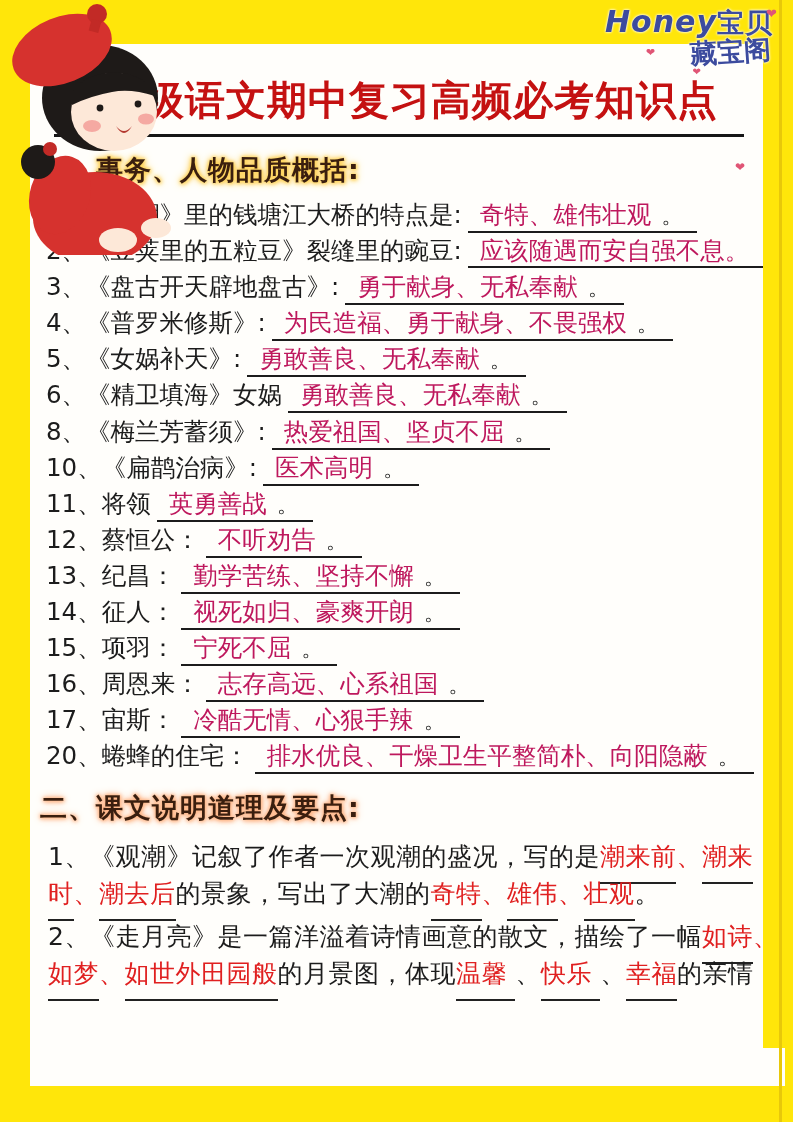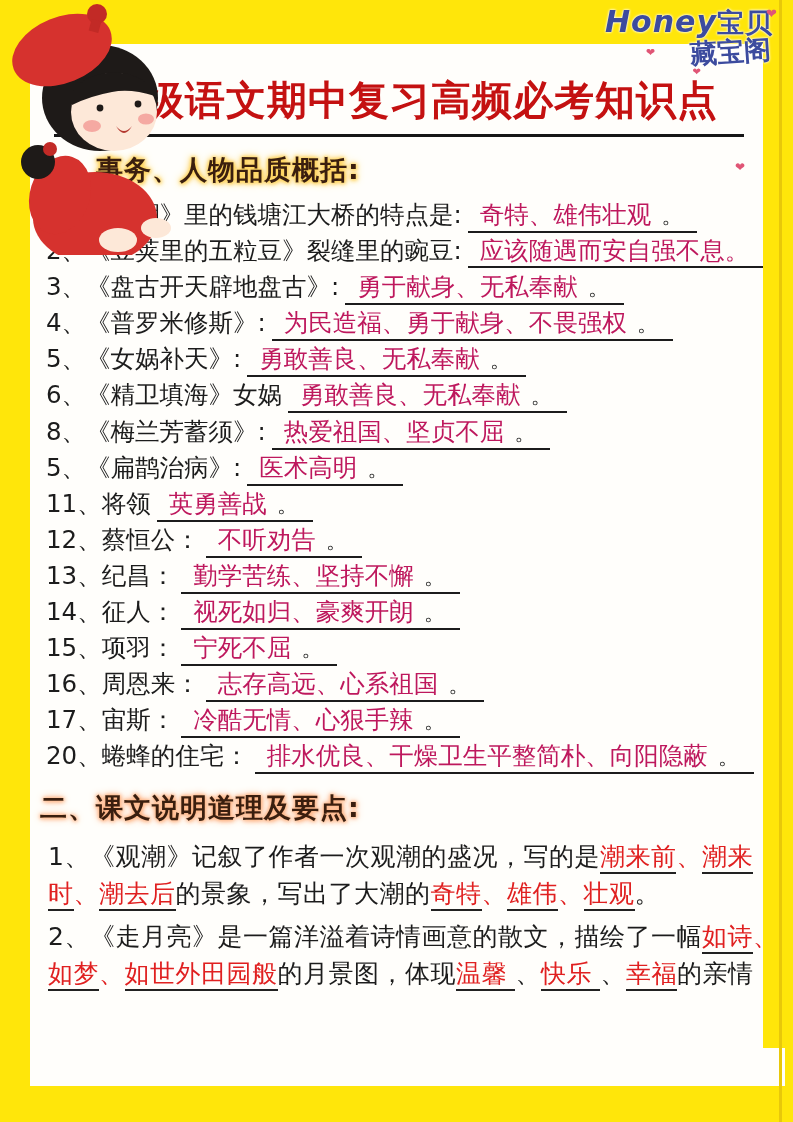--- a/index.html
+++ b/index.html
@@ -35,21 +35,21 @@
   .items{margin-top:9px;}
   .item{line-height:36.1px;font-size:24.5px;white-space:nowrap;}
   .item .prefix{color:#1C1C1C;}
   .ansline{display:inline-block;border-bottom:2.5px solid #1C1C1C;padding:0 14px 0 12px;
            margin-left:6px;line-height:31px;}
   .ans{color:#be185d;}
   .sfx{color:#1C1C1C;font-size:22px;padding-left:10px;}
 
   .para{margin:12px 0 0 2px;font-size:25px;line-height:37.5px;letter-spacing:0.5px;}
   .para:last-child{margin-top:5px;width:745px;}
-  .rseg{color:#E02020;border-bottom:2px solid #222;padding-bottom:1px;}
+  .rseg{color:#E02020;border-bottom:2px solid #222;padding-bottom:11px;}
   .rplain{color:#E02020;}
 </style>
 </head>
 <body>
 
 <div class="frame">
   <div class="page"></div>
   <div class="white-extend"></div>
   <div class="right-edge-line"></div>
 
@@ -90,21 +90,21 @@
 
     <div class="sec-heading glow1">一、事务、人物品质概括:</div>
     <div class="items">
         <div class="item"><span class="prefix">1、《观潮》里的钱塘江大桥的特点是:</span><span class="ansline"><span class="ans">奇特、雄伟壮观</span><span class="sfx">。</span></span></div>
         <div class="item"><span class="prefix">2、《豆荚里的五粒豆》裂缝里的豌豆:</span><span class="ansline"><span class="ans">应该随遇而安自强不息。</span></span></div>
         <div class="item"><span class="prefix">3、《盘古开天辟地盘古》:</span><span class="ansline"><span class="ans">勇于献身、无私奉献</span><span class="sfx">。</span></span></div>
         <div class="item"><span class="prefix">4、《普罗米修斯》:</span><span class="ansline"><span class="ans">为民造福、勇于献身、不畏强权</span><span class="sfx">。</span></span></div>
         <div class="item"><span class="prefix">5、《女娲补天》:</span><span class="ansline"><span class="ans">勇敢善良、无私奉献</span><span class="sfx">。</span></span></div>
         <div class="item"><span class="prefix">6、《精卫填海》女娲</span><span class="ansline"><span class="ans">勇敢善良、无私奉献</span><span class="sfx">。</span></span></div>
         <div class="item"><span class="prefix">8、《梅兰芳蓄须》:</span><span class="ansline"><span class="ans">热爱祖国、坚贞不屈</span><span class="sfx">。</span></span></div>
-        <div class="item"><span class="prefix">5、《扁鹊治病》:</span><span class="ansline"><span class="ans">医术高明</span><span class="sfx">。</span></span></div>
+        <div class="item"><span class="prefix">10、《扁鹊治病》:</span><span class="ansline"><span class="ans">医术高明</span><span class="sfx">。</span></span></div>
         <div class="item"><span class="prefix">11、将领</span><span class="ansline"><span class="ans">英勇善战</span><span class="sfx">。</span></span></div>
         <div class="item"><span class="prefix">12、蔡恒公：</span><span class="ansline"><span class="ans">不听劝告</span><span class="sfx">。</span></span></div>
         <div class="item"><span class="prefix">13、纪昌：</span><span class="ansline"><span class="ans">勤学苦练、坚持不懈</span><span class="sfx">。</span></span></div>
         <div class="item"><span class="prefix">14、征人：</span><span class="ansline"><span class="ans">视死如归、豪爽开朗</span><span class="sfx">。</span></span></div>
         <div class="item"><span class="prefix">15、项羽：</span><span class="ansline"><span class="ans">宁死不屈</span><span class="sfx">。</span></span></div>
         <div class="item"><span class="prefix">16、周恩来：</span><span class="ansline"><span class="ans">志存高远、心系祖国</span><span class="sfx">。</span></span></div>
         <div class="item"><span class="prefix">17、宙斯：</span><span class="ansline"><span class="ans">冷酷无情、心狠手辣</span><span class="sfx">。</span></span></div>
         <div class="item"><span class="prefix">20、蜷蜂的住宅：</span><span class="ansline"><span class="ans">排水优良、干燥卫生平整简朴、向阳隐蔽</span><span class="sfx">。</span></span></div>
       </div>
 

